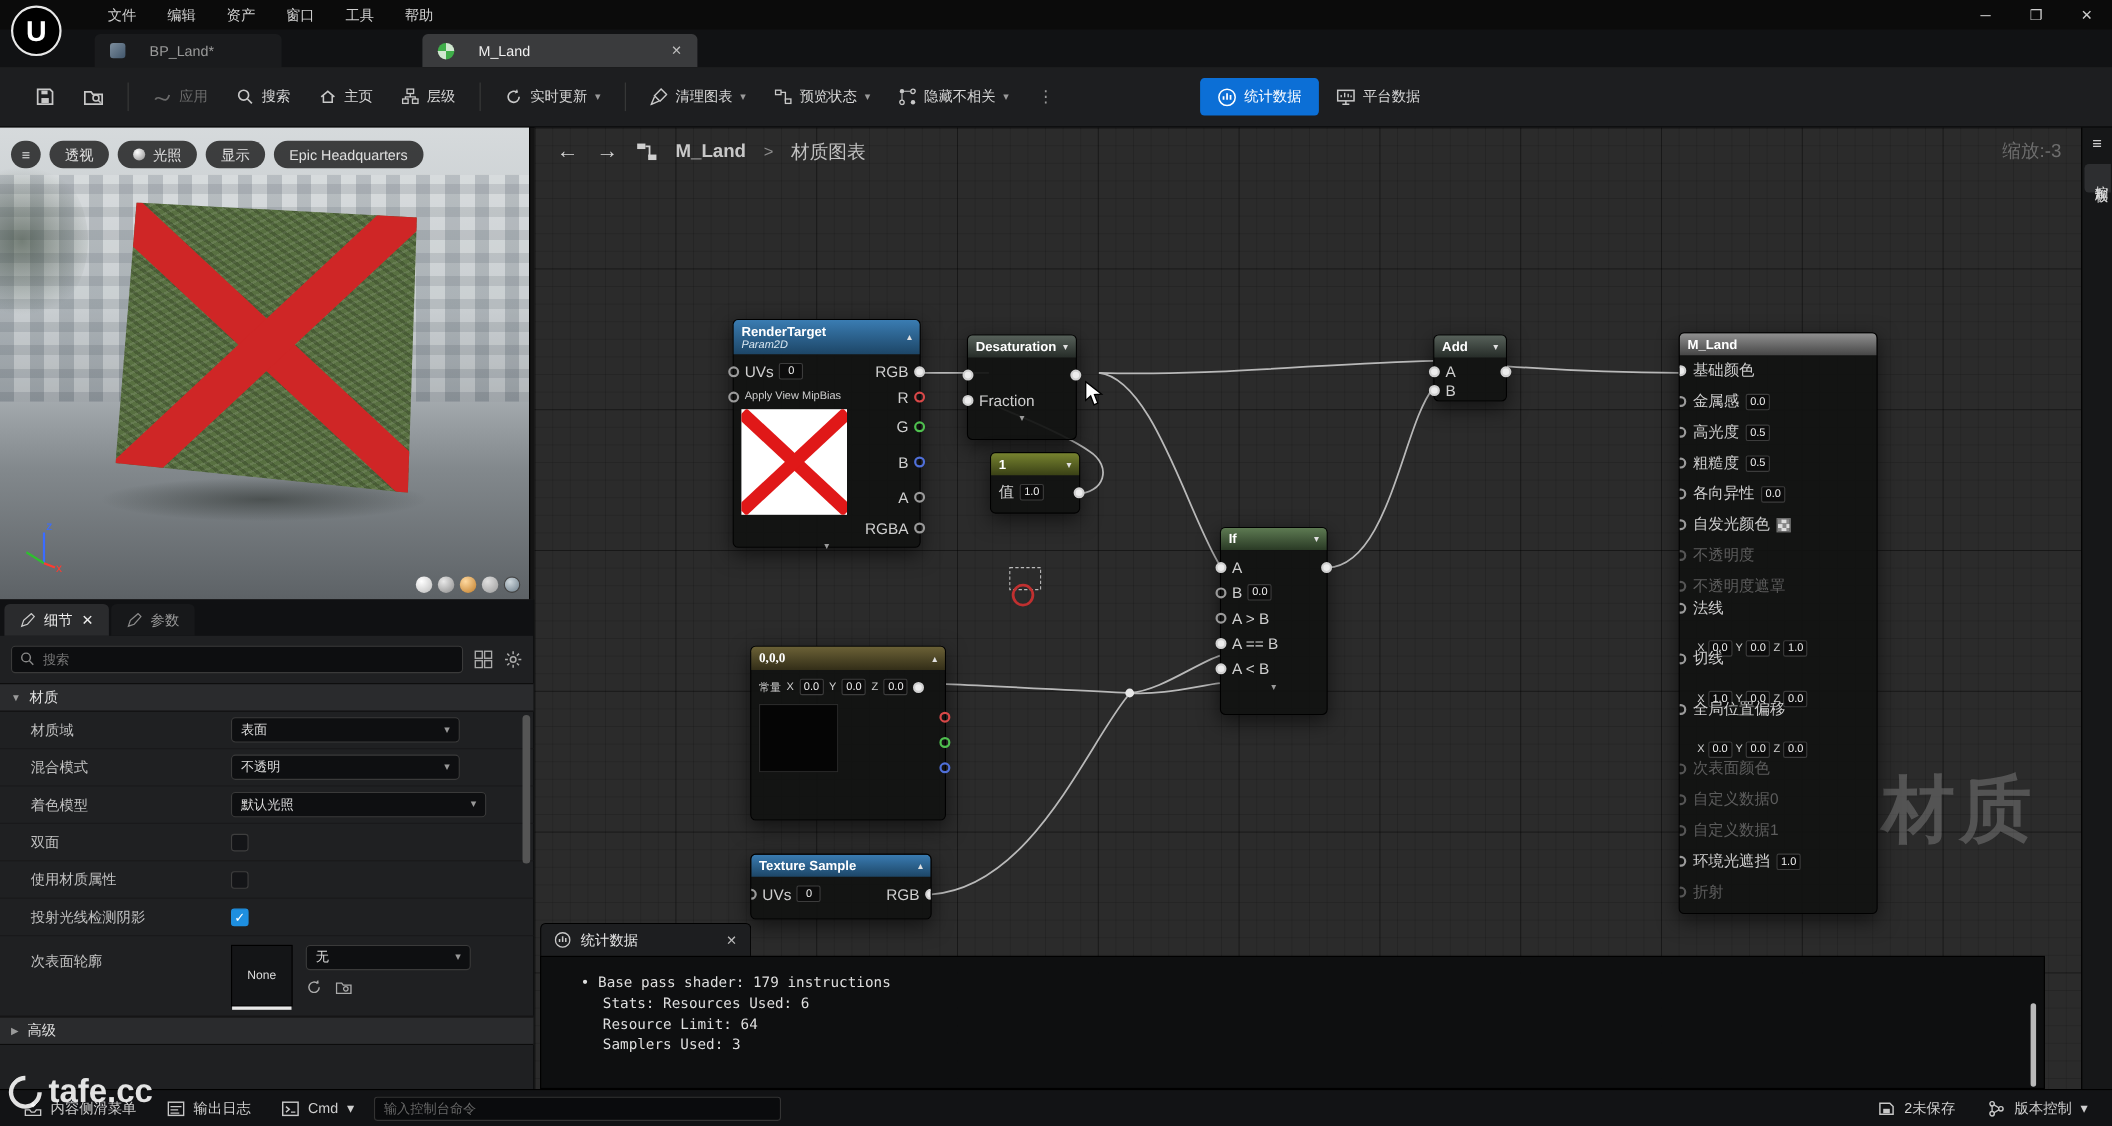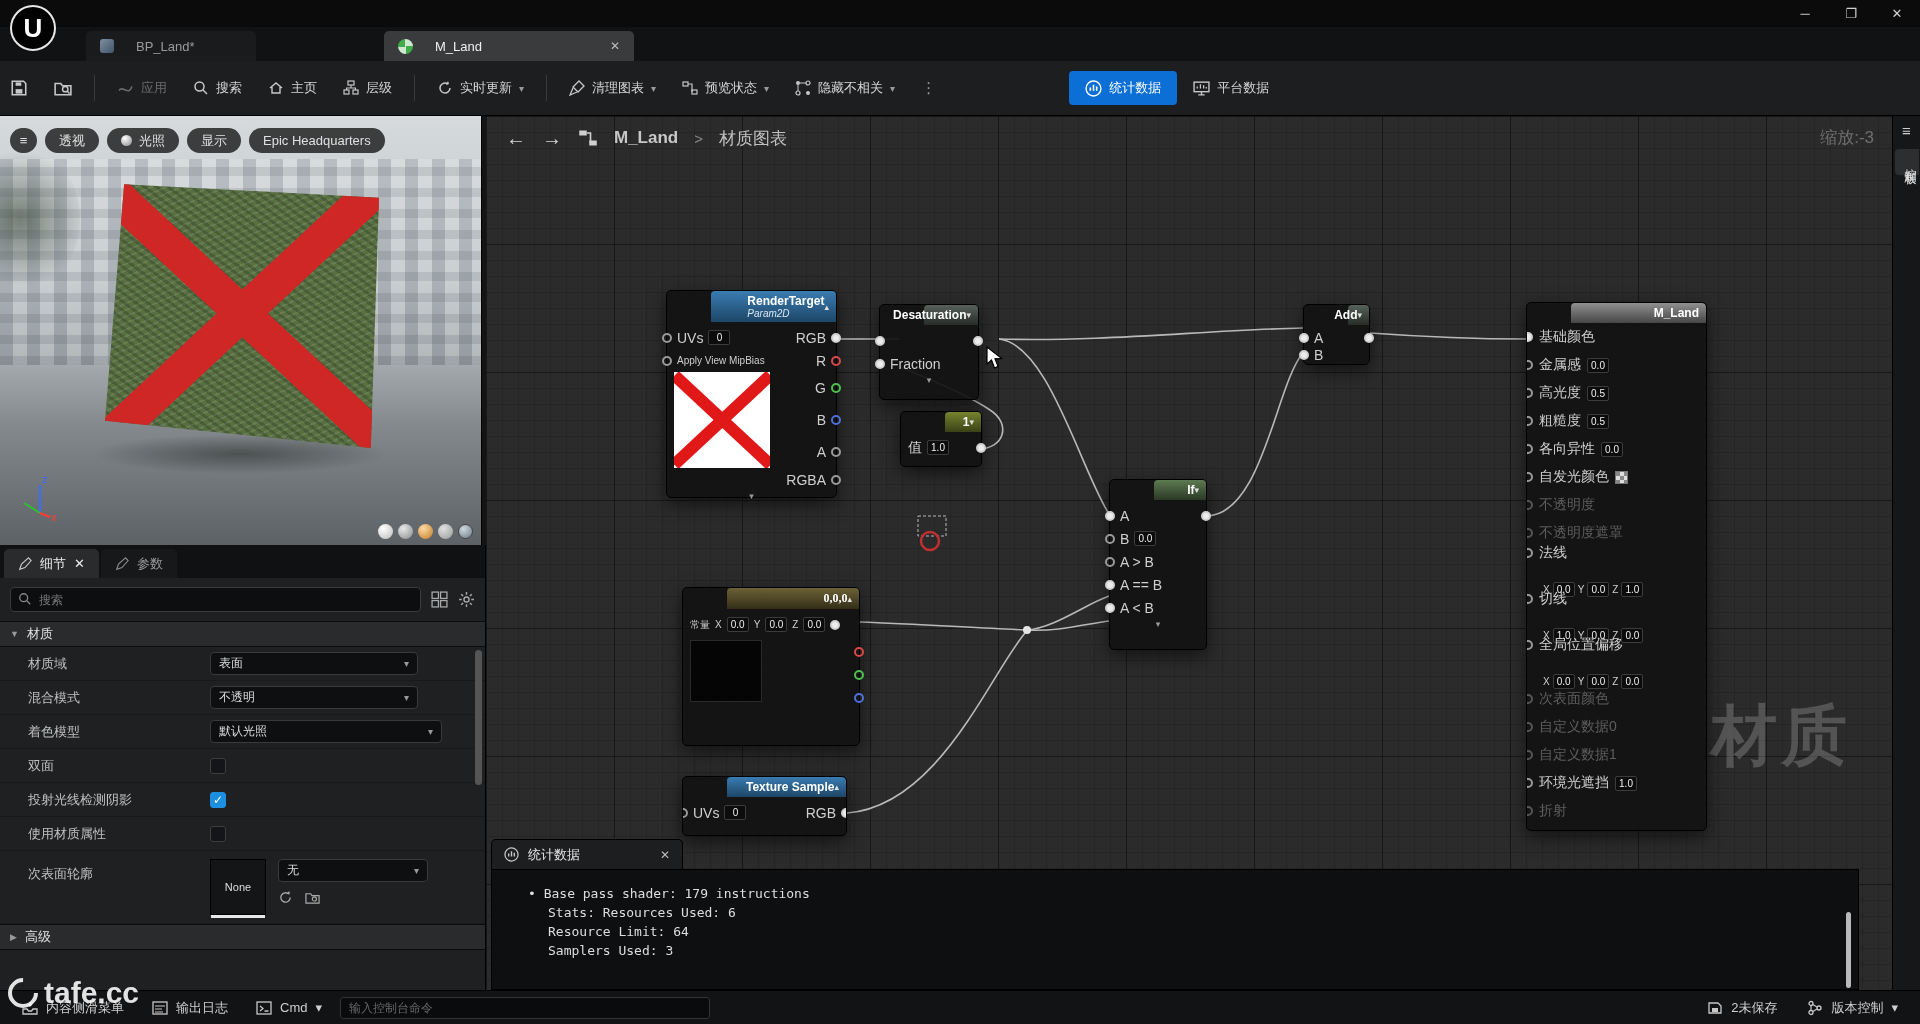--- a/index.html
+++ b/index.html
@@ -25,21 +25,21 @@
     border-radius:5px 5px 0 0; }
   .tab.inactive { margin-left:86px; color:#9a9a9a; background:#1a1b1d; width:170px; }
   .tab.active { margin-left:128px; color:#f0f0f0; background:#3a3b3d; width:250px; }
   .tab .close { margin-left:auto; color:#bdbdbd; font-size:12px; }
   .bp-ico { width:14px; height:14px; border-radius:3px; background:linear-gradient(135deg,#7d8e9e,#41566b); }
   .mat-ico { width:15px; height:15px; border-radius:50%;
     background: conic-gradient(#cfe8cf 0 90deg,#3fae49 0 180deg,#cfe8cf 0 270deg,#3fae49 0); }
 
   
   #toolbar { position:absolute; left:0; top:61px; right:0; height:55px; background:#1d1e20;
-    display:flex; align-items:center; gap:6px; border-bottom:1px solid #000; }
+    display:flex; align-items:center; gap:6px; padding-left:22px; border-bottom:1px solid #000; }
   .tbtn { display:flex; align-items:center; gap:7px; padding:8px 10px; font-size:13px;
     color:#d6d6d6; border-radius:4px; }
   .tbtn.disabled { color:#6a6a6a; }
   .tbtn svg { flex:none; }
   .tsep { width:1px; height:26px; background:#3a3a3a; margin:0 6px; }
   .tbtn .caret { font-size:10px; color:#9a9a9a; }
   .tbtn.blue { background:#0c6fd6; color:#fff; padding:8px 16px; }
   .tbtn .dots { font-size:15px; color:#9a9a9a; letter-spacing:1px; }
 
   
@@ -127,22 +127,22 @@
   .crumb-sep { font-size:15px; color:#8a8a8a; }
   .crumb-leaf { font-size:17px; color:#c0c0c0; }
   #gzoom { position:absolute; right:18px; top:10px; font-size:17px; color:#6e6e6e; z-index:30; }
   #gwatermark { position:absolute; left:1225px; top:575px; font-size:66px; font-weight:bold;
     color:rgba(170,170,170,.33); z-index:1; letter-spacing:4px; }
   #wires { position:absolute; left:0; top:0; z-index:2; }
 
   
   .node { position:absolute; background:rgba(17,18,17,.93); border:1px solid #000; border-radius:5px;
     box-shadow:0 6px 18px rgba(0,0,0,.55); z-index:10; font-size:11px; color:#cfcfcf; }
-  .nhead { display:flex; align-items:center; justify-content:flex-end; padding:3px 7px;
-    border-radius:4px 4px 0 0; color:#fff;margin-left:44px; }
+  .nhead { display:flex; align-items:center; justify-content:space-between; padding:3px 7px;
+    border-radius:4px 4px 0 0; color:#fff; }
   .ntitle { font-size:12px; font-weight:bold; }
   .nsub { font-size:10px; font-style:italic; color:#d8e6f0; }
   .chev { font-size:9px; color:#e0e0e0; }
   .hd-blue  { background:linear-gradient(#3a7cb2,#1d4667); }
   .hd-gray  { background:linear-gradient(#57615a,#262c28); }
   .hd-green { background:linear-gradient(#5d7a52,#2a3a25); }
   .hd-olive { background:linear-gradient(#77832f,#3a4116); }
   .hd-gold  { background:linear-gradient(#6b6136,#332e18);font-family:Liberation Serif, serif; }
   .hd-steel { background:linear-gradient(#909090,#464646); }
   .nbody { padding:4px 7px 5px 7px; }
@@ -216,20 +216,28 @@
     border-top-color:transparent; transform:rotate(45deg); }
 
   #cursor { position:absolute; left:986px; top:348px; z-index:80; }
 </style>
 </head>
 <body>
 
 <div id="app">
 
   <div id="titlebar">
+    <div id="menu">
+      <span class="mi">文件</span>
+      <span class="mi">编辑</span>
+      <span class="mi">资产</span>
+      <span class="mi">窗口</span>
+      <span class="mi">工具</span>
+      <span class="mi">帮助</span>
+    </div>
     <div id="winctl">
       <span>─</span>
       <span>❐</span>
       <span>✕</span>
     </div>
   </div>
   <div id="ue-logo">U</div>
 
   <div id="tabbar">
     <div class="tab inactive">
@@ -448,26 +456,26 @@
       <div class="dd" style="width:232px">
         <span>默认光照</span>
         <span class="caret">▾</span>
       </div>
     </div>
     <div class="drow">
       <span class="dlabel">双面</span>
       <span class="cbx"></span>
     </div>
     <div class="drow">
+      <span class="dlabel">使用材质属性</span>
+      <span class="cbx"></span>
+    </div>
+    <div class="drow">
       <span class="dlabel">投射光线检测阴影</span>
       <span class="cbx checked"></span>
-    </div>
-    <div class="drow">
-      <span class="dlabel">使用材质属性</span>
-      <span class="cbx"></span>
     </div>
     <div class="drow" id="subsurf">
       <span class="dlabel" style="padding-top:6px">次表面轮廓</span>
       <div id="ss-thumb">
         <span>None</span>
       </div>
       <div id="ss-ctrl">
         <div class="dd" style="width:150px">
           <span>无</span>
           <span class="caret">▾</span>

